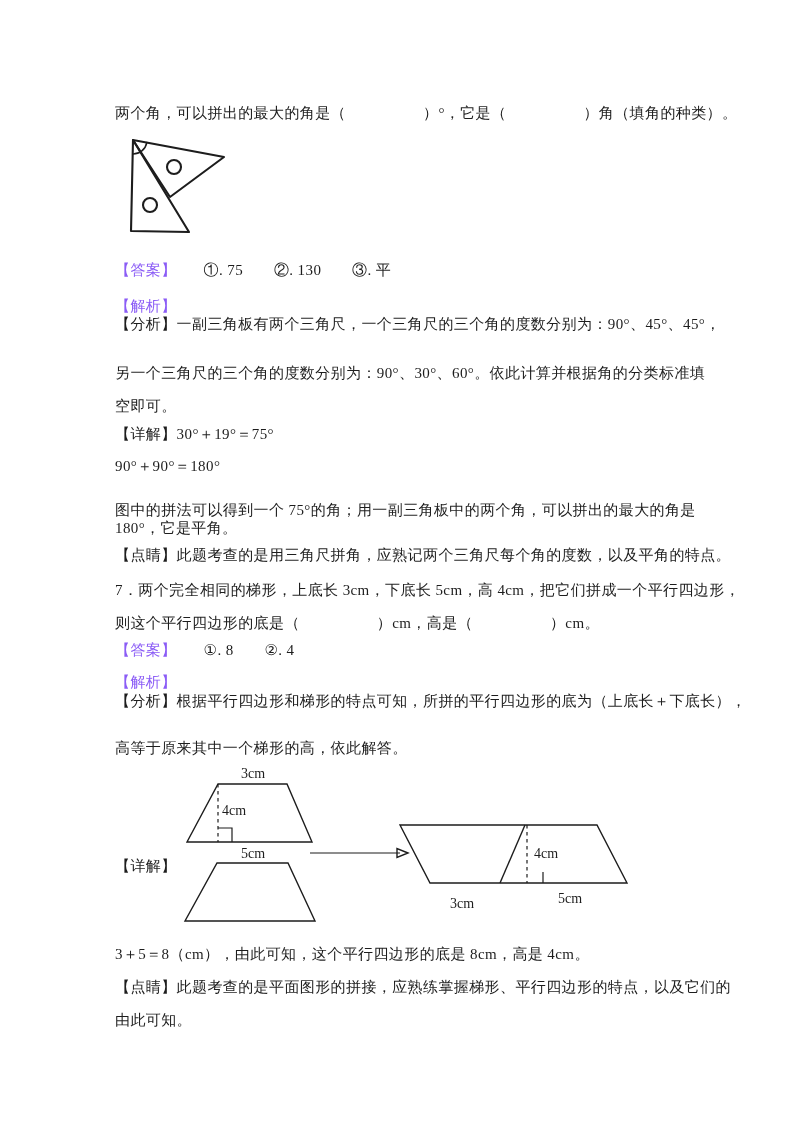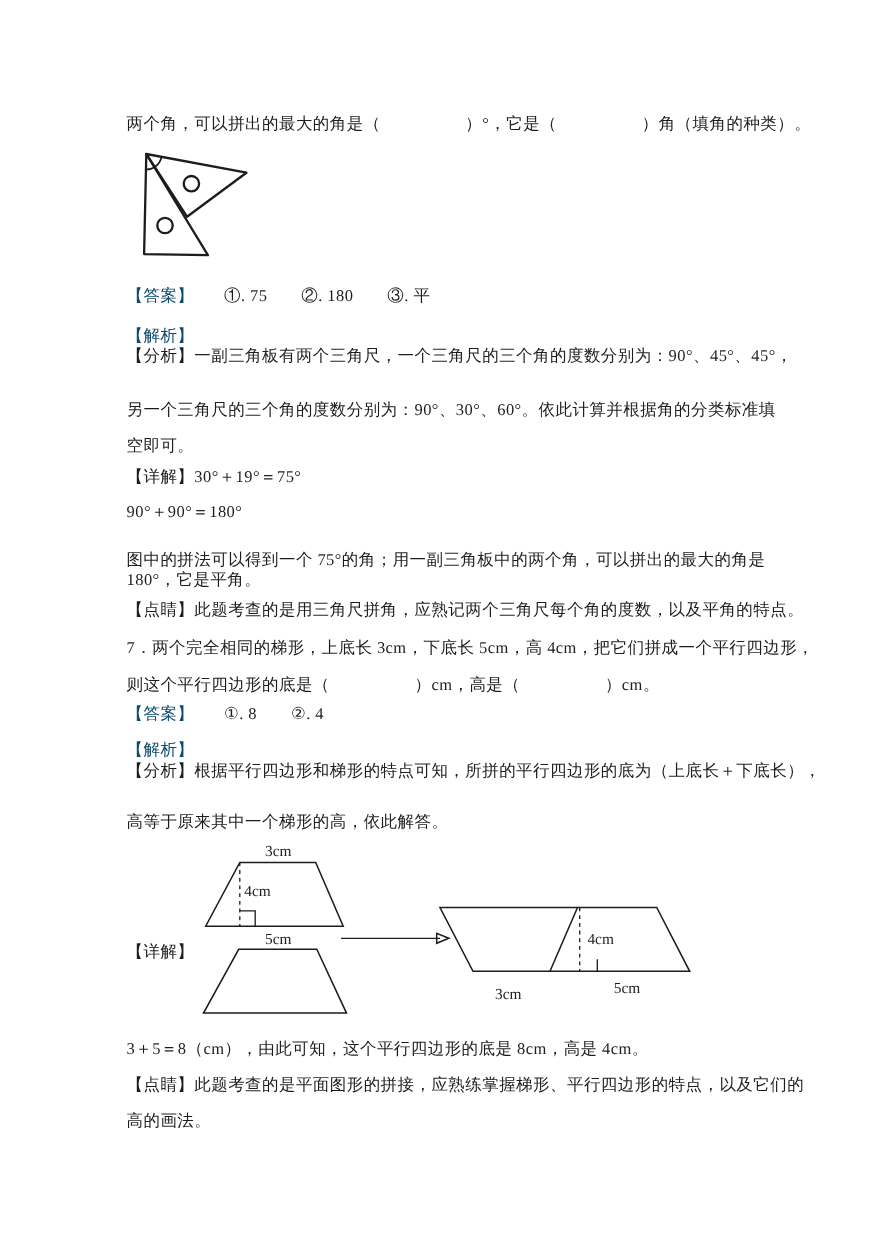--- a/index.html
+++ b/index.html
@@ -13,21 +13,21 @@
   }
   .line {
     position:absolute;
     left:115px;
     font-size:15px;
     line-height:20px;
     white-space:nowrap;
     letter-spacing:0.4px;
     text-align:right;
   }
-  .blue { color:#0c4a6e; }
+  .blue { color:#8b5cf6; }
   .lbl-gap { margin-right:27px; }
   .fig { position:absolute; }
   .fig path, .fig polygon, .fig polyline, .fig line, .fig circle {
     fill:none; stroke:#1d1d1d;
   }
   .fig1 * { stroke-width:2.1; stroke-linejoin:round; stroke-linecap:round; }
   .fig2 * { stroke-width:1.4; stroke-linejoin:miter; }
   .fig text {
     font-family:"Liberation Serif","DejaVu Serif",serif;
     font-size:14px; fill:#1d1d1d; stroke:none;
@@ -42,21 +42,21 @@
 
 <svg class="fig fig1" style="left:124px; top:134px" width="112" height="106" viewBox="0 0 112 106">
   <polygon points="9,6 100,23 46,63"></polygon>
   <polygon points="9,6 65,98 7,97"></polygon>
   <circle cx="50" cy="33" r="7"></circle>
   <circle cx="26" cy="71" r="7"></circle>
   <path d="M 22.8 8.6 A 14 14 0 0 1 8.7 20" style="stroke-width:1.6"></path>
 </svg>
 
 <div class="line" style="top:260px">
-  <span class="blue lbl-gap">【答案】</span><span>①. 75　　②. 180　　③. 平</span>
+  <span class="blue lbl-gap">【答案】</span><span>①. 75　　②. 130　　③. 平</span>
 </div>
 <div class="line blue" style="top:296px">【解析】</div>
 <div class="line" style="top:314px">【分析】一副三角板有两个三角尺，一个三角尺的三个角的度数分别为：90°、45°、45°，</div>
 <div class="line" style="top:363px">另一个三角尺的三个角的度数分别为：90°、30°、60°。依此计算并根据角的分类标准填</div>
 <div class="line" style="top:396px">空即可。</div>
 <div class="line" style="top:424px">【详解】30°＋19°＝75°</div>
 <div class="line" style="top:456px">90°＋90°＝180°</div>
 <div class="line" style="top:500px">图中的拼法可以得到一个 75°的角；用一副三角板中的两个角，可以拼出的最大的角是</div>
 <div class="line" style="top:518px">180°，它是平角。</div>
 <div class="line" style="top:545px">【点睛】此题考查的是用三角尺拼角，应熟记两个三角尺每个角的度数，以及平角的特点。</div>
@@ -90,13 +90,13 @@
   <line x1="365" y1="67" x2="340" y2="125"></line>
   <line class="dash" x1="367" y1="67" x2="367" y2="125"></line>
   <line x1="383" y1="114" x2="383" y2="125" style="stroke-width:1.2"></line>
   <text x="374" y="100" text-anchor="start">4cm</text>
   <text x="302" y="150" text-anchor="middle">3cm</text>
   <text x="410" y="145" text-anchor="middle">5cm</text>
 </svg>
 
 <div class="line" style="top:944px">3＋5＝8（cm），由此可知，这个平行四边形的底是 8cm，高是 4cm。</div>
 <div class="line" style="top:977px">【点睛】此题考查的是平面图形的拼接，应熟练掌握梯形、平行四边形的特点，以及它们的</div>
-<div class="line" style="top:1010px">高的画法。</div>
+<div class="line" style="top:1010px">由此可知。</div>
 
 </body></html>

